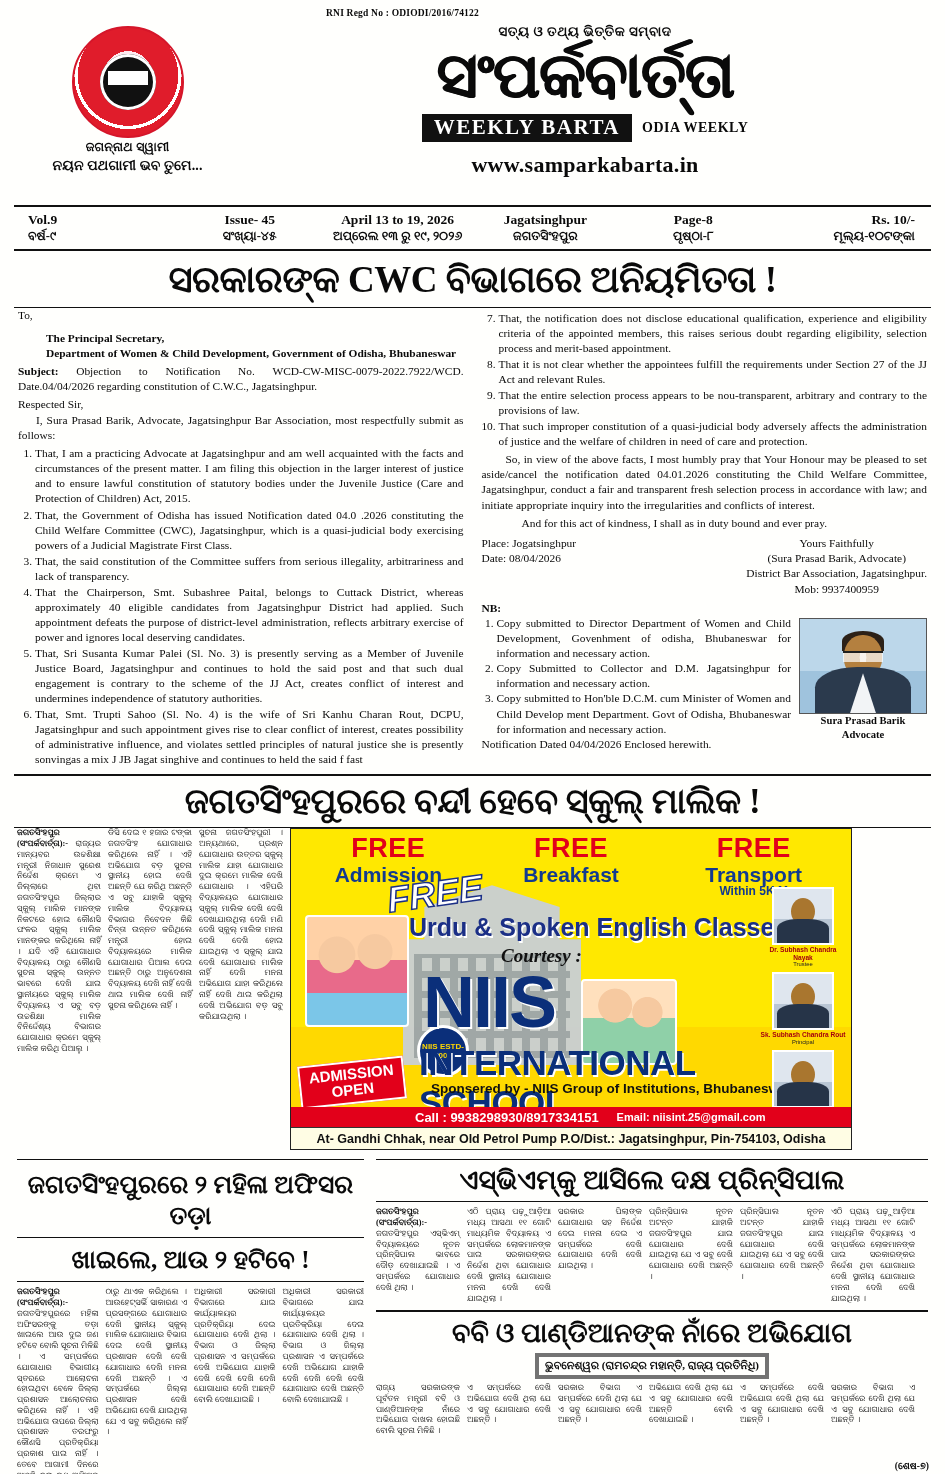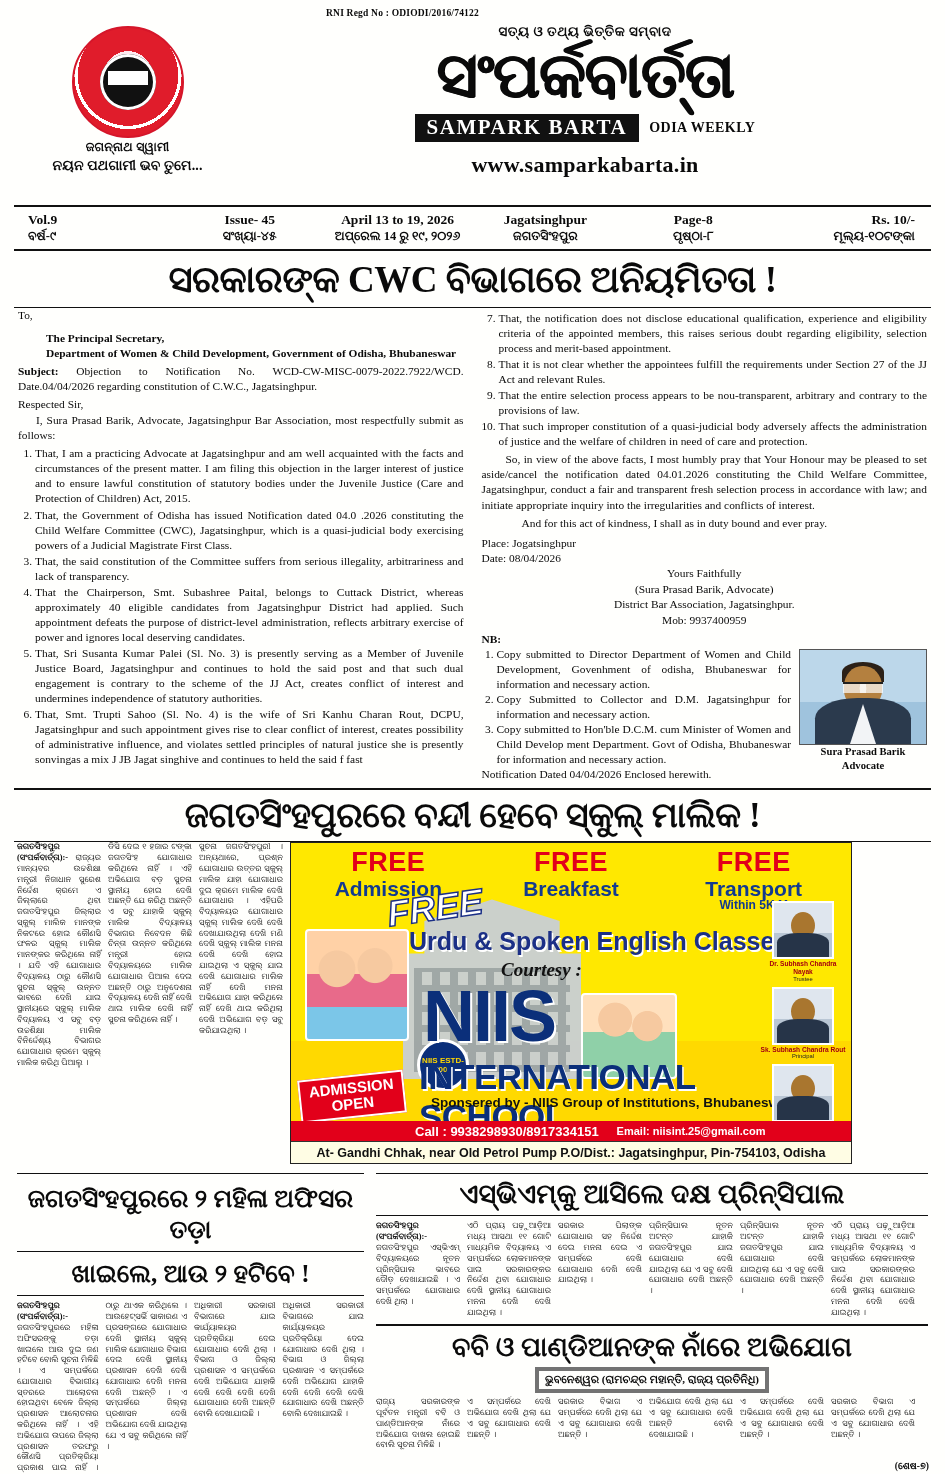--- a/index.html
+++ b/index.html
@@ -177,21 +177,20 @@
     padding-left: 17px;
     text-align: justify;
   }
   ol.claims li { margin-bottom: 1px; }
   .para-indent { text-indent: 24px; text-align: justify; margin-top: 3px; }
   .pray { text-indent: 40px; margin-top: 3px; }
   .sign-row {
     display: flex;
     justify-content: space-between;
     margin-top: 5px;
-    flex-direction: column;
   }
   .sign-left { font-size: 11.4px; line-height: 1.35; }
   .sign-right { font-size: 11.4px; line-height: 1.35; text-align: center; }
   .nb { margin-top: 4px; font-weight: bold; }
   ol.nblist {
     margin: 0;
     padding-left: 15px;
     text-align: justify;
   }
   .photo-wrap {
@@ -591,41 +590,41 @@
   <div class="masthead">
     <div class="logo-block">
       <div class="jagan-circle"></div>
       <div class="logo-line1 odia">ଜଗନ୍ନାଥ ସ୍ୱାମୀ</div>
       <div class="logo-line2 odia">ନୟନ ପଥଗାମୀ ଭବ ତୁମେ...</div>
     </div>
     <div class="title-block">
       <div class="tagline-odia odia">ସତ୍ୟ ଓ ତଥ୍ୟ ଭିତ୍ତିକ ସମ୍ବାଦ</div>
       <div class="big-title odia">ସଂପର୍କବାର୍ତ୍ତା</div>
       <div class="eng-row">
-        <span class="eng-name">SAMPARK BARTA</span>
+        <span class="eng-name">WEEKLY BARTA</span>
         <span class="eng-sub">ODIA WEEKLY</span>
       </div>
       <div class="website">www.samparkabarta.in</div>
     </div>
   </div>
 
   <div class="rule-thick"></div>
 
   <div class="infobar">
     <div class="infocell first">
       <div class="en">Vol.9</div>
       <div class="od odia">ବର୍ଷ-୯</div>
     </div>
     <div class="infocell">
       <div class="en">Issue- 45</div>
       <div class="od odia">ସଂଖ୍ୟା-୪୫</div>
     </div>
     <div class="infocell">
       <div class="en">April 13 to 19, 2026</div>
-      <div class="od odia">ଅପ୍ରେଲ 14 ରୁ ୧୯, ୨୦୨୬</div>
+      <div class="od odia">ଅପ୍ରେଲ ୧୩ ରୁ ୧୯, ୨୦୨୬</div>
     </div>
     <div class="infocell">
       <div class="en">Jagatsinghpur</div>
       <div class="od odia">ଜଗତସିଂହପୁର</div>
     </div>
     <div class="infocell">
       <div class="en">Page-8</div>
       <div class="od odia">ପୃଷ୍ଠା-୮</div>
     </div>
     <div class="infocell last">

